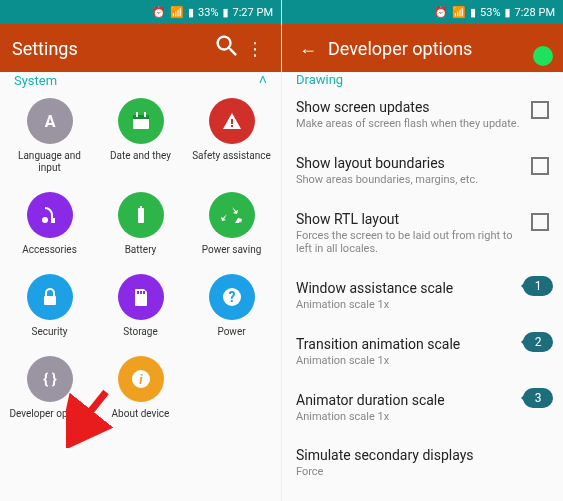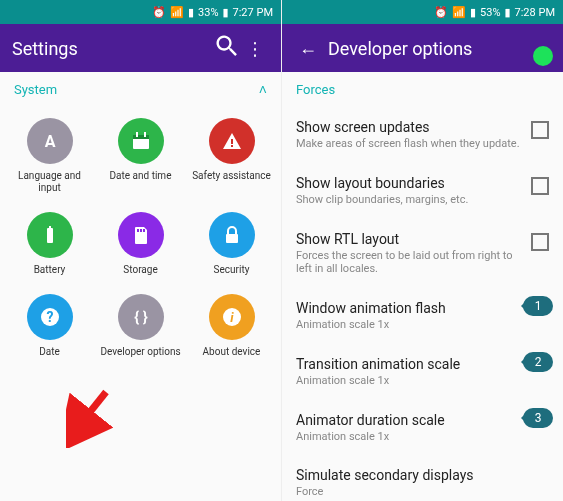--- a/index.html
+++ b/index.html
@@ -2,24 +2,24 @@
 <html><head>
 <meta charset="utf-8">
 <style>
 *{box-sizing:border-box;margin:0;padding:0;font-family:Roboto,Arial,sans-serif}
 body{width:563px;height:501px;background:#fff;display:flex;position:relative}
 .panel{height:501px;position:relative;background:#fafafa}
 .left{width:282px;border-right:1px solid #eee}
 .right{width:281px}
 .statusbar{height:24px;background:#0a8e8e;color:#fff;font-size:11px;display:flex;align-items:center;justify-content:flex-end;padding:0 8px;gap:4px}
 .statusbar span{display:inline-flex;align-items:center}
-.appbar{height:48px;background:#4c1d95;color:#fff;display:flex;align-items:center;padding:0 12px;font-size:18px}
+.appbar{height:48px;background:#c2410c;color:#fff;display:flex;align-items:center;padding:0 12px;font-size:18px}
 .appbar .title{flex:1;font-weight:400}
 .appbar .icn{width:28px;text-align:center;font-size:18px}
-.section-hdr{display:flex;justify-content:space-between;padding:10px 14px;color:#14b4b4;font-size:13px}
+.section-hdr{display:flex;justify-content:space-between;align-items:center;padding:0 14px;color:#14b4b4;font-size:13px}
 .grid{display:grid;grid-template-columns:repeat(3,1fr);gap:10px 0;padding:6px 4px}
 .tile{display:flex;flex-direction:column;align-items:center;text-align:center;padding:4px 2px}
 .circle{width:46px;height:46px;border-radius:50%;display:flex;align-items:center;justify-content:center;color:#fff;margin-bottom:6px}
 .circle svg{width:22px;height:22px;fill:#fff}
 .tile-label{font-size:10px;color:#333;line-height:1.2;max-width:82px}
 .list{padding:0}
 .row{padding:12px 14px 12px 14px;display:flex;align-items:flex-start;border-bottom:0}
 .row .txt{flex:1}
 .row .ttl{font-size:14px;color:#222;margin-bottom:2px}
 .row .sub{font-size:11px;color:#888;line-height:1.25}
@@ -65,69 +65,86 @@
       </div>
       <div class="tile">
         <div class="circle" style="background:#2db54a">
           <svg viewBox="0 0 22 22">
             <rect x="3" y="5" width="16" height="14" rx="1" fill="#fff"></rect>
             <rect x="3" y="5" width="16" height="4" fill="#1a8a35"></rect>
             <rect x="6" y="2" width="2" height="5" fill="#fff"></rect>
             <rect x="14" y="2" width="2" height="5" fill="#fff"></rect>
           </svg>
         </div>
-        <div class="tile-label">Date and time</div>
+        <div class="tile-label">Date and they</div>
       </div>
       <div class="tile">
         <div class="circle" style="background:#d1302a">
           <svg viewBox="0 0 22 22">
             <path d="M11 3l9 16H2z" fill="#fff"></path>
             <rect x="10" y="9" width="2" height="5" fill="#d1302a"></rect>
             <rect x="10" y="15" width="2" height="2" fill="#d1302a"></rect>
           </svg>
         </div>
         <div class="tile-label">Safety assistance</div>
       </div>
       <div class="tile">
+        <div class="circle" style="background:#8a2ae6">
+          <svg viewBox="0 0 22 22">
+            <path d="M6 3a8 8 0 018 8v3h2v5h-4v-8a6 6 0 00-6-6z" fill="#fff"></path>
+            <circle cx="6" cy="16" r="3" fill="#fff"></circle>
+          </svg>
+        </div>
+        <div class="tile-label">Accessories</div>
+      </div>
+      <div class="tile">
         <div class="circle" style="background:#2db54a">
           <svg viewBox="0 0 22 22">
             <rect x="8" y="4" width="6" height="15" rx="1" fill="#fff"></rect>
             <rect x="10" y="2" width="2" height="2" fill="#fff"></rect>
           </svg>
         </div>
         <div class="tile-label">Battery</div>
+      </div>
+      <div class="tile">
+        <div class="circle" style="background:#2db54a">
+          <svg viewBox="0 0 22 22">
+            <path d="M11 3l3 5-2 1 4 1 1-4-2 1-4-4zm-5 7l-3 5 2 1-4 1-1-4 2 1 4-4zm11 4l-3 5h4l1-2 1 2 1-4-4-1z" fill="#fff"></path>
+          </svg>
+        </div>
+        <div class="tile-label">Power saving</div>
+      </div>
+      <div class="tile">
+        <div class="circle" style="background:#1ea0e6">
+          <svg viewBox="0 0 22 22">
+            <rect x="5" y="10" width="12" height="9" rx="1" fill="#fff"></rect>
+            <path d="M7 10V7a4 4 0 018 0v3" stroke="#fff" stroke-width="2" fill="none"></path>
+          </svg>
+        </div>
+        <div class="tile-label">Security</div>
       </div>
       <div class="tile">
         <div class="circle" style="background:#8a2ae6">
           <svg viewBox="0 0 22 22">
             <path d="M6 3h8l3 3v13a1 1 0 01-1 1H6a1 1 0 01-1-1V4a1 1 0 011-1z" fill="#fff"></path>
             <rect x="7" y="5" width="2" height="3" fill="#8a2ae6"></rect>
             <rect x="10" y="5" width="2" height="3" fill="#8a2ae6"></rect>
             <rect x="13" y="5" width="2" height="3" fill="#8a2ae6"></rect>
           </svg>
         </div>
         <div class="tile-label">Storage</div>
       </div>
       <div class="tile">
         <div class="circle" style="background:#1ea0e6">
           <svg viewBox="0 0 22 22">
-            <rect x="5" y="10" width="12" height="9" rx="1" fill="#fff"></rect>
-            <path d="M7 10V7a4 4 0 018 0v3" stroke="#fff" stroke-width="2" fill="none"></path>
-          </svg>
-        </div>
-        <div class="tile-label">Security</div>
-      </div>
-      <div class="tile">
-        <div class="circle" style="background:#1ea0e6">
-          <svg viewBox="0 0 22 22">
             <circle cx="11" cy="11" r="9" fill="#fff"></circle>
             <text x="11" y="16" font-size="14" fill="#1ea0e6" text-anchor="middle" font-weight="bold">?</text>
           </svg>
         </div>
-        <div class="tile-label">Date</div>
+        <div class="tile-label">Power</div>
       </div>
       <div class="tile">
         <div class="circle" style="background:#9a94a3">
           <svg viewBox="0 0 22 22">
             <text x="11" y="16" font-size="15" fill="#fff" text-anchor="middle" font-weight="bold">{ }</text>
           </svg>
         </div>
         <div class="tile-label">Developer options</div>
       </div>
       <div class="tile">
@@ -150,47 +167,47 @@
     <span>53%</span>
     <span>▮</span>
     <span>7:28 PM</span>
   </div>
   <div class="appbar">
     <span class="icn">←</span>
     <span class="title" style="margin-left:6px">Developer options</span>
     <span><span class="toggle"></span></span>
   </div>
   <div class="section-hdr">
-    <span>Forces</span>
+    <span>Drawing</span>
   </div>
   <div class="list" id="list">
       <div class="row">
         <div class="txt">
           <div class="ttl">Show screen updates</div>
           <div class="sub">Make areas of screen flash when they update.</div>
         </div>
         <div class="chk"></div>
       </div>
       <div class="row">
         <div class="txt">
           <div class="ttl">Show layout boundaries</div>
-          <div class="sub">Show clip boundaries, margins, etc.</div>
+          <div class="sub">Show areas boundaries, margins, etc.</div>
         </div>
         <div class="chk"></div>
       </div>
       <div class="row">
         <div class="txt">
           <div class="ttl">Show RTL layout</div>
           <div class="sub">Forces the screen to be laid out from right to left in all locales.</div>
         </div>
         <div class="chk"></div>
       </div>
       <div class="row" style="position: relative;">
         <div class="txt">
-          <div class="ttl">Window animation flash</div>
+          <div class="ttl">Window assistance scale</div>
           <div class="sub">Animation scale 1x</div>
         </div>
         <div class="bubble" style="position: absolute; right: 10px; top: 8px;">1</div>
       </div>
       <div class="row" style="position: relative;">
         <div class="txt">
           <div class="ttl">Transition animation scale</div>
           <div class="sub">Animation scale 1x</div>
         </div>
         <div class="bubble" style="position: absolute; right: 10px; top: 8px;">2</div>

